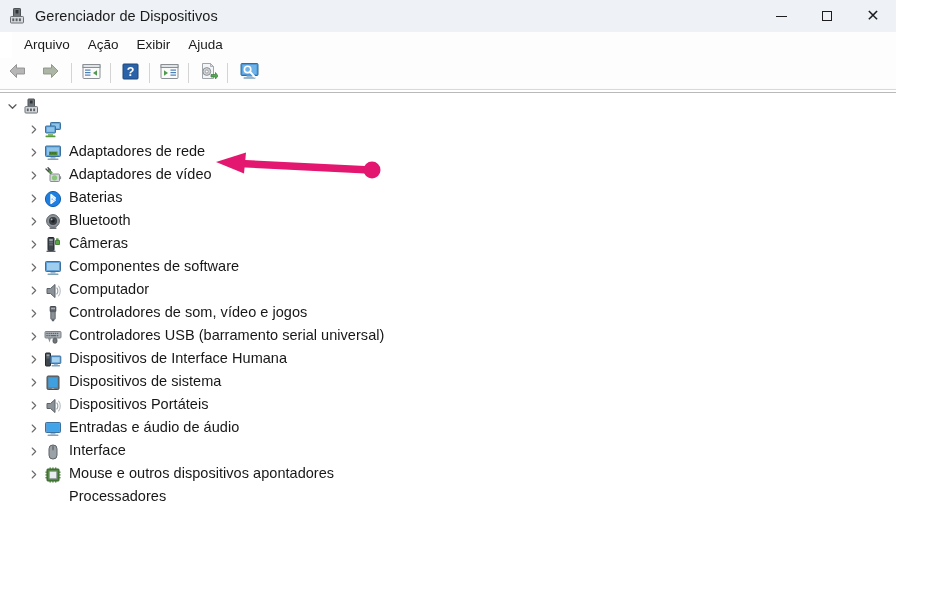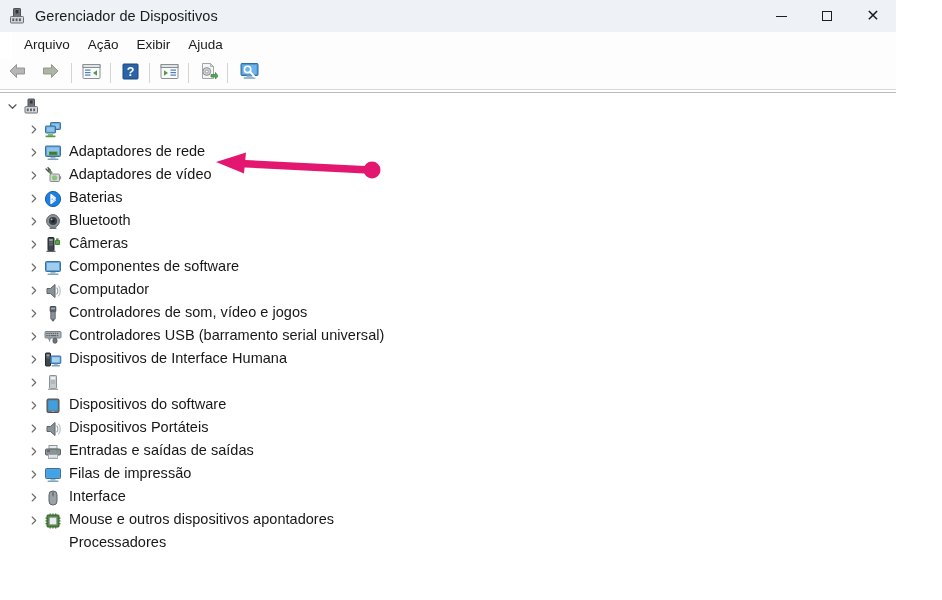--- a/index.html
+++ b/index.html
@@ -554,39 +554,23 @@
         <svg width="18" height="18" viewBox="0 0 18 18">
           <rect x="1.5" y="2" width="5" height="13" rx="0.7" fill="#3f464c" stroke="#23282c" stroke-width="1"></rect>
           <rect x="2.5" y="3.4" width="3" height="2" fill="#9aa2a8"></rect>
           <rect x="2.5" y="6.3" width="3" height="1.1" fill="#6e767c"></rect>
           <rect x="6.8" y="5" width="10" height="7.5" rx="0.8" fill="#5f9fd4" stroke="#3b719f" stroke-width="1"></rect>
           <rect x="8" y="6.2" width="7.6" height="5.1" fill="#a8d3f0"></rect>
           <rect x="9.8" y="12.8" width="4" height="1.3" fill="#9fb9cf"></rect>
           <rect x="7.6" y="14" width="8.4" height="1.4" rx="0.5" fill="#7fa3bd"></rect>
         </svg>
       </span>
-    </div>
-
-    <div class="node child">
-      <span class="twisty">
-        <svg width="10" height="11" viewBox="0 0 10 11">
-            <path d="M3.2 2 L6.7 5.5 L3.2 9" fill="none" stroke="#6a6a6a" stroke-width="1.1" stroke-linecap="round" stroke-linejoin="round"></path>
-          </svg>
-      </span>
-      <span class="node-icon">
-        <svg width="18" height="18" viewBox="0 0 18 18">
-          <rect x="5.5" y="1.5" width="7" height="13" rx="0.8" fill="#c6cbcf" stroke="#8a8f93" stroke-width="1"></rect>
-          <rect x="6.8" y="3" width="4.4" height="2.3" fill="#eef1f3"></rect>
-          <rect x="6.8" y="6.4" width="4.4" height="1.2" fill="#a5abb0"></rect>
-          <rect x="6.8" y="8.4" width="4.4" height="1.2" fill="#a5abb0"></rect>
-          <rect x="4" y="14.5" width="10" height="1.6" rx="0.6" fill="#a5abb0"></rect>
-        </svg>
-      </span>
-      <span class="node-label">Dispositivos do software</span>
-    </div>
+      <span class="node-label">Dispositivos de sistema</span>
+    </div>
+
 
     <div class="node child">
       <span class="twisty">
         <svg width="10" height="11" viewBox="0 0 10 11">
             <path d="M3.2 2 L6.7 5.5 L3.2 9" fill="none" stroke="#6a6a6a" stroke-width="1.1" stroke-linecap="round" stroke-linejoin="round"></path>
           </svg>
       </span>
       <span class="node-icon">
         <svg width="18" height="18" viewBox="0 0 18 18">
           <rect x="3" y="2" width="12" height="13.5" rx="1.2" fill="#6f767c" stroke="#484e53" stroke-width="1"></rect>
@@ -603,42 +587,23 @@
             <path d="M3.2 2 L6.7 5.5 L3.2 9" fill="none" stroke="#6a6a6a" stroke-width="1.1" stroke-linecap="round" stroke-linejoin="round"></path>
           </svg>
       </span>
       <span class="node-icon">
         <svg width="18" height="18" viewBox="0 0 18 18">
           <path d="M3 6.5 L6.5 6.5 L11 2.5 L11 15.5 L6.5 11.5 L3 11.5 Z" fill="#8b9298" stroke="#5c6268" stroke-width="1" stroke-linejoin="round"></path>
           <path d="M12.8 6 C14.2 7.4 14.2 10.6 12.8 12" fill="none" stroke="#9aa1a7" stroke-width="1.1" stroke-linecap="round"></path>
           <path d="M14.6 4.2 C16.8 6.4 16.8 11.6 14.6 13.8" fill="none" stroke="#b4bbc1" stroke-width="1.1" stroke-linecap="round"></path>
         </svg>
       </span>
-      <span class="node-label">Entradas e saídas de saídas</span>
-    </div>
-
-    <div class="node child">
-      <span class="twisty">
-        <svg width="10" height="11" viewBox="0 0 10 11">
-            <path d="M3.2 2 L6.7 5.5 L3.2 9" fill="none" stroke="#6a6a6a" stroke-width="1.1" stroke-linecap="round" stroke-linejoin="round"></path>
-          </svg>
-      </span>
-      <span class="node-icon">
-        <svg width="18" height="18" viewBox="0 0 18 18">
-          <rect x="5" y="2.5" width="8" height="3.5" fill="#e9ecee" stroke="#8a8f93" stroke-width="0.9"></rect>
-          <rect x="1.5" y="6" width="15" height="6" rx="1" fill="#8b9298" stroke="#5c6268" stroke-width="1"></rect>
-          <rect x="3" y="7.4" width="3" height="1.2" fill="#4b5156"></rect>
-          <rect x="12" y="7.4" width="2.5" height="1.2" fill="#5aa845"></rect>
-          <rect x="4.5" y="11.5" width="9" height="4" fill="#f4f6f7" stroke="#9aa1a7" stroke-width="0.9"></rect>
-          <rect x="5.6" y="12.6" width="6.8" height="0.8" fill="#c4cacd"></rect>
-          <rect x="5.6" y="14" width="6.8" height="0.8" fill="#c4cacd"></rect>
-        </svg>
-      </span>
-      <span class="node-label">Filas de impressão</span>
-    </div>
+      <span class="node-label">Entradas e áudio de áudio</span>
+    </div>
+
 
 
     <div class="node child">
       <span class="twisty">
         <svg width="10" height="11" viewBox="0 0 10 11">
             <path d="M3.2 2 L6.7 5.5 L3.2 9" fill="none" stroke="#6a6a6a" stroke-width="1.1" stroke-linecap="round" stroke-linejoin="round"></path>
           </svg>
       </span>
       <span class="node-icon">
         <svg width="18" height="18" viewBox="0 0 18 18">

